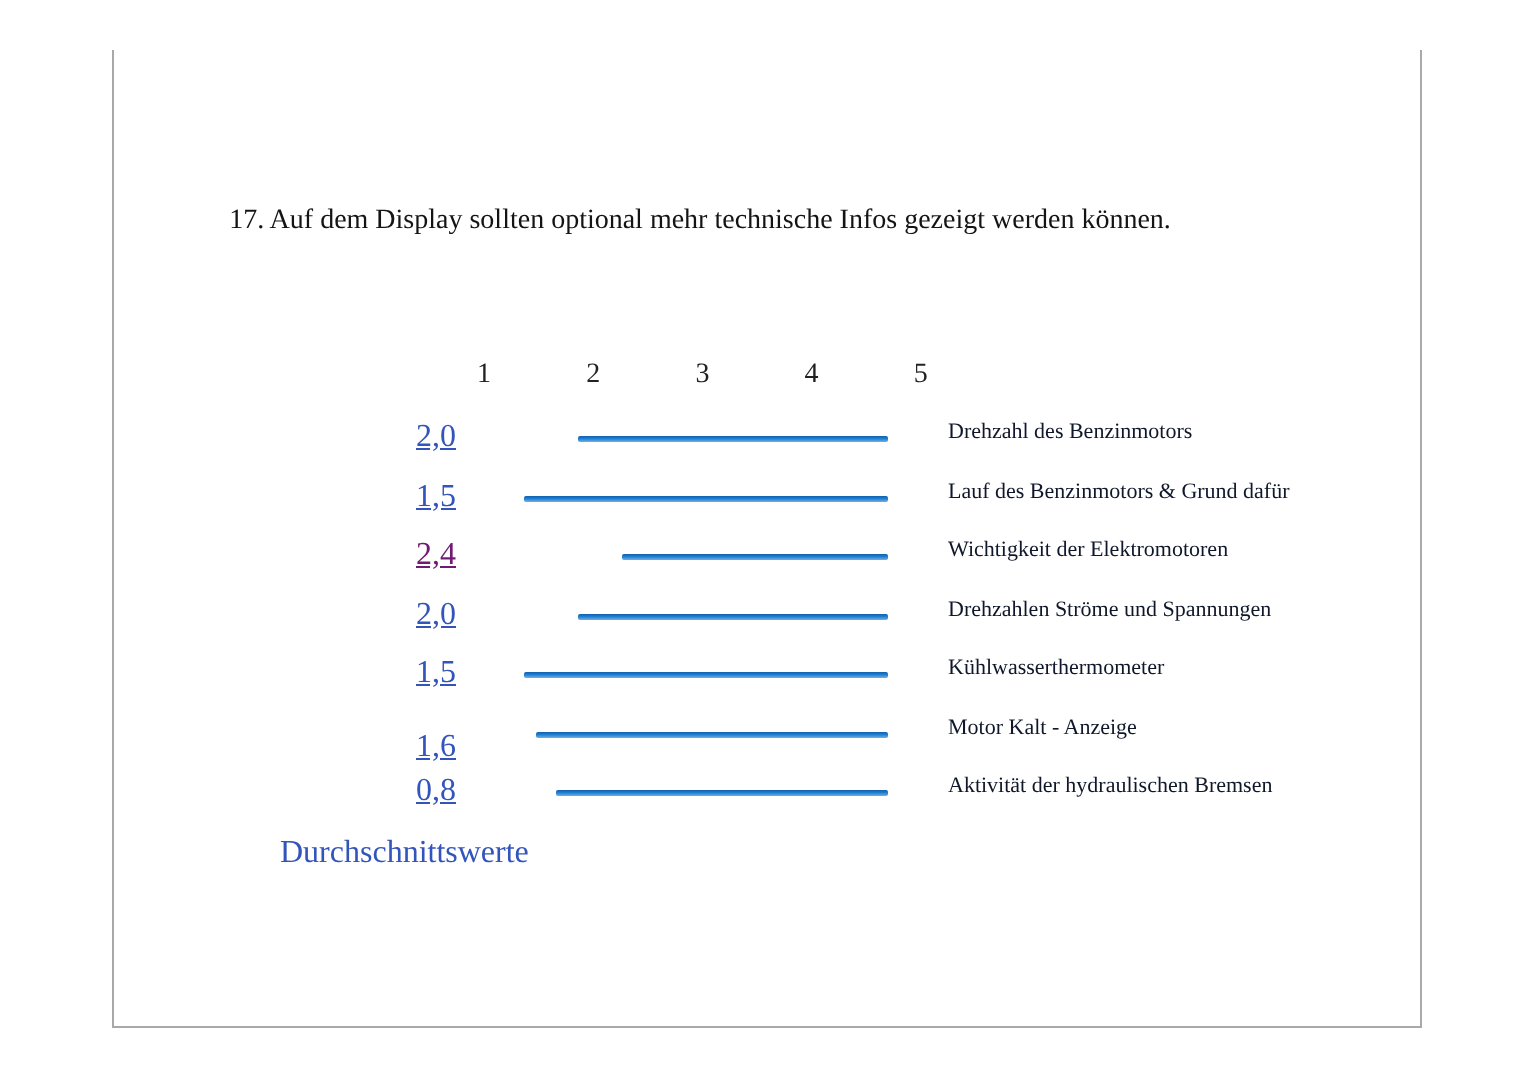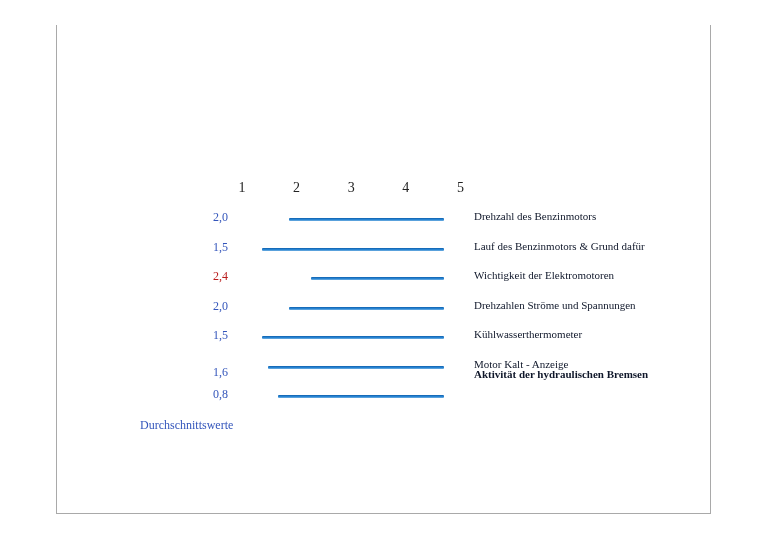--- a/index.html
+++ b/index.html
@@ -16,43 +16,45 @@
   .title{
     position:absolute;left:88px;top:101px;width:524px;
     text-align:center;font-size:14px;line-height:19px;color:#141414;
   }
   .tick{
     position:absolute;top:180px;width:24px;text-align:center;
     font-size:14px;color:#222222;
   }
   .val{
     position:absolute;left:188px;width:40px;text-align:right;
-    font-size:12px;
+    font-size:16px;
+    text-decoration:underline;
   }
   .bar{
     position:absolute;height:3px;border-radius:1px;
     background-image:linear-gradient(180deg, rgba(8,70,140,.55) 0%, rgba(255,255,255,0) 45%, rgba(255,255,255,.38) 100%);
   }
   .cat{
     position:absolute;left:474px;white-space:nowrap;
     font-size:11px;color:#0f172a;
   }
   .footer{
     position:absolute;left:140px;top:418px;
-    font-size:12px;
+    font-size:16px;
   }
 </style>
 </head>
 <body>
 
 <div id="canvas">
 
   <div class="page"></div>
 
   <div class="title">
+    <div>17. Auf dem Display sollten optional mehr technische Infos gezeigt werden können.</div>
   </div>
 
   <div>
     <span class="tick" style="left: 230px; color: rgb(34, 34, 34);">1</span>
     <span class="tick" style="left: 284.6px; color: rgb(34, 34, 34);">2</span>
     <span class="tick" style="left: 339.2px; color: rgb(34, 34, 34);">3</span>
     <span class="tick" style="left: 393.8px; color: rgb(34, 34, 34);">4</span>
     <span class="tick" style="left: 448.4px; color: rgb(34, 34, 34);">5</span>
   </div>
 
@@ -61,21 +63,21 @@
       <span class="val" style="top: 210px; color: rgb(51, 85, 187);">2,0</span>
       <div class="bar" style="left: 289.3px; width: 154.7px; top: 218px; background-color: rgb(30, 127, 208);"></div>
       <span class="cat" style="top: 210px;">Drehzahl des Benzinmotors</span>
     </div>
     <div class="row">
       <span class="val" style="top: 239.5px; color: rgb(51, 85, 187);">1,5</span>
       <div class="bar" style="left: 262.15px; width: 181.85px; top: 247.5px; background-color: rgb(30, 127, 208);"></div>
       <span class="cat" style="top: 239.5px;">Lauf des Benzinmotors &amp; Grund dafür</span>
     </div>
     <div class="row">
-      <span class="val" style="top: 269px; color: #b91c1c;">2,4</span>
+      <span class="val" style="top: 269px; color: #701a75;">2,4</span>
       <div class="bar" style="left: 311.02px; width: 132.98px; top: 277px; background-color: rgb(30, 127, 208);"></div>
       <span class="cat" style="top: 269px;">Wichtigkeit der Elektromotoren</span>
     </div>
     <div class="row">
       <span class="val" style="top: 298.5px; color: rgb(51, 85, 187);">2,0</span>
       <div class="bar" style="left: 289.3px; width: 154.7px; top: 306.5px; background-color: rgb(30, 127, 208);"></div>
       <span class="cat" style="top: 298.5px;">Drehzahlen Ströme und Spannungen</span>
     </div>
     <div class="row">
       <span class="val" style="top: 328px; color: rgb(51, 85, 187);">1,5</span>
@@ -83,19 +85,19 @@
       <span class="cat" style="top: 328px;">Kühlwasserthermometer</span>
     </div>
     <div class="row">
       <span class="val" style="top: 365px; color: rgb(51, 85, 187);">1,6</span>
       <div class="bar" style="left: 267.58px; width: 176.42px; top: 365.5px; background-color: rgb(30, 127, 208);"></div>
       <span class="cat" style="top: 357.5px;">Motor Kalt - Anzeige</span>
     </div>
     <div class="row">
       <span class="val" style="top: 387px; color: rgb(51, 85, 187);">0,8</span>
       <div class="bar" style="left: 278.44px; width: 165.56px; top: 395px; background-color: rgb(30, 127, 208);"></div>
-      <span class="cat" style="top: 368px; font-weight: bold;">Aktivität der hydraulischen Bremsen</span>
+      <span class="cat" style="top: 387px;">Aktivität der hydraulischen Bremsen</span>
     </div>
   </div>
 
   <div class="footer" style="color: rgb(51, 85, 187);">Durchschnittswerte</div>
 
 </div>
 
 </body></html>

